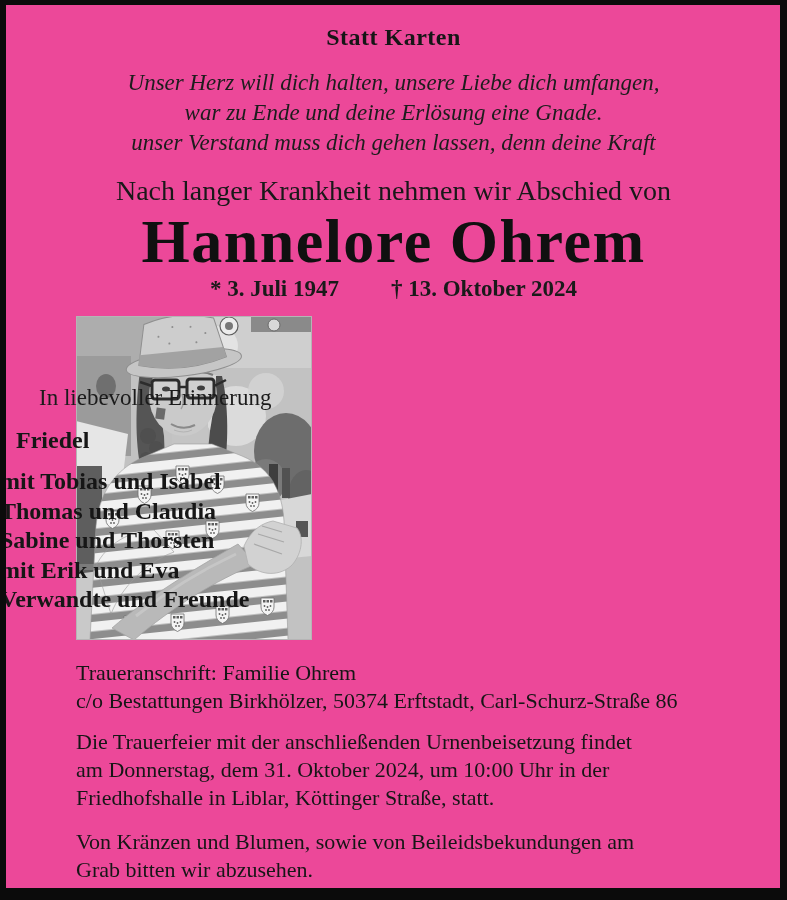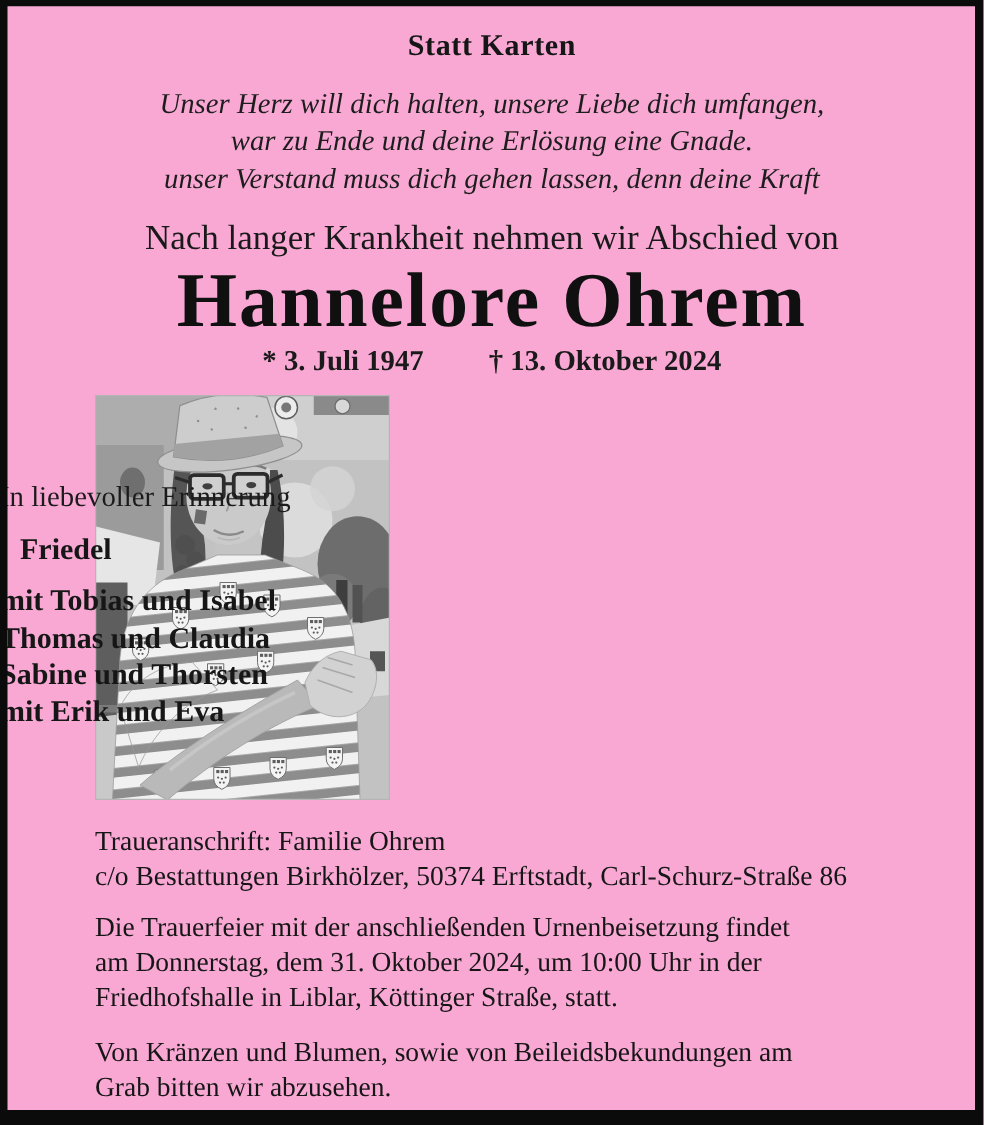--- a/index.html
+++ b/index.html
@@ -4,21 +4,21 @@
 <style>
   html, body {
     margin: 0;
     padding: 0;
     background: #ffffff;
   }
   .page {
     position: relative;
     width: 787px;
     height: 900px;
-    background: #f9a8d4;
+    background: #ec4899;
     font-family: "Liberation Serif", "DejaVu Serif", serif;
     color: #161616;
     overflow: hidden;
   }
   
   .frame {
     position: absolute;
     inset: 0;
     border-style: solid;
     border-color: #0b0b0b;
@@ -77,20 +77,21 @@
     background: #c9c9c9;
   }
   .photo svg { display: block; }
   .memory-line {
     position: absolute;
     left: 0; top: 385px;
     width: 330px;
     font-size: 23px;
     white-space: nowrap;
     color: #1b1b1b;
+    padding-left: 39px;
   }
   .mourner-friedel {
     position: absolute;
     left: 0; top: 427px;
     font-size: 24px;
     font-weight: 700;
     white-space: nowrap;
     padding-left: 16px;
   }
   .mourner-group {
@@ -262,20 +263,21 @@
 
   <div class="memory-line">In liebevoller Erinnerung</div>
 
   <div class="mourner-friedel">Friedel</div>
 
   <div class="mourner-group">
     <div>mit Tobias und Isabel</div>
     <div>Thomas und Claudia</div>
     <div>Sabine und Thorsten</div>
     <div>mit Erik und Eva</div>
+    <div>Verwandte und Freunde</div>
   </div>
 
   <div class="address-block">
     <div>Traueranschrift: Familie Ohrem</div>
     <div>c/o Bestattungen Birkhölzer, 50374 Erftstadt, Carl-Schurz-Straße 86</div>
   </div>
 
   <div class="funeral-block">
     <div>Die Trauerfeier mit der anschließenden Urnenbeisetzung findet</div>
     <div>am Donnerstag, dem 31. Oktober 2024, um 10:00 Uhr in der</div>

